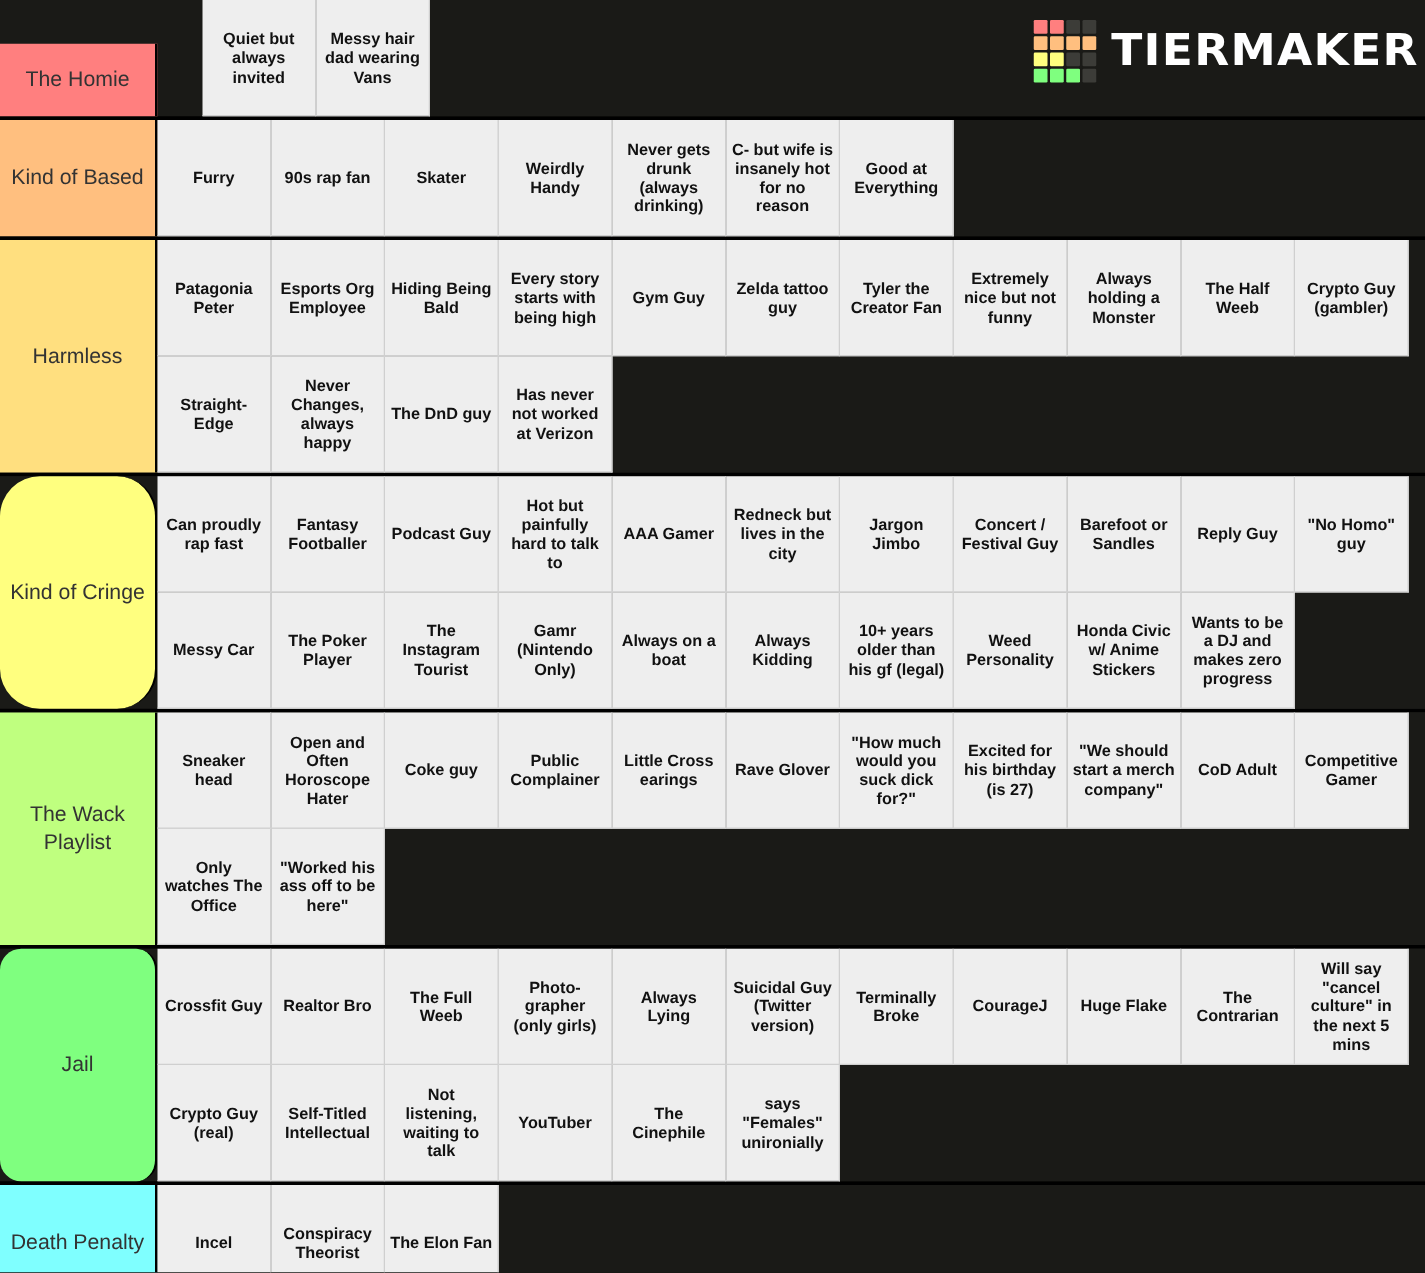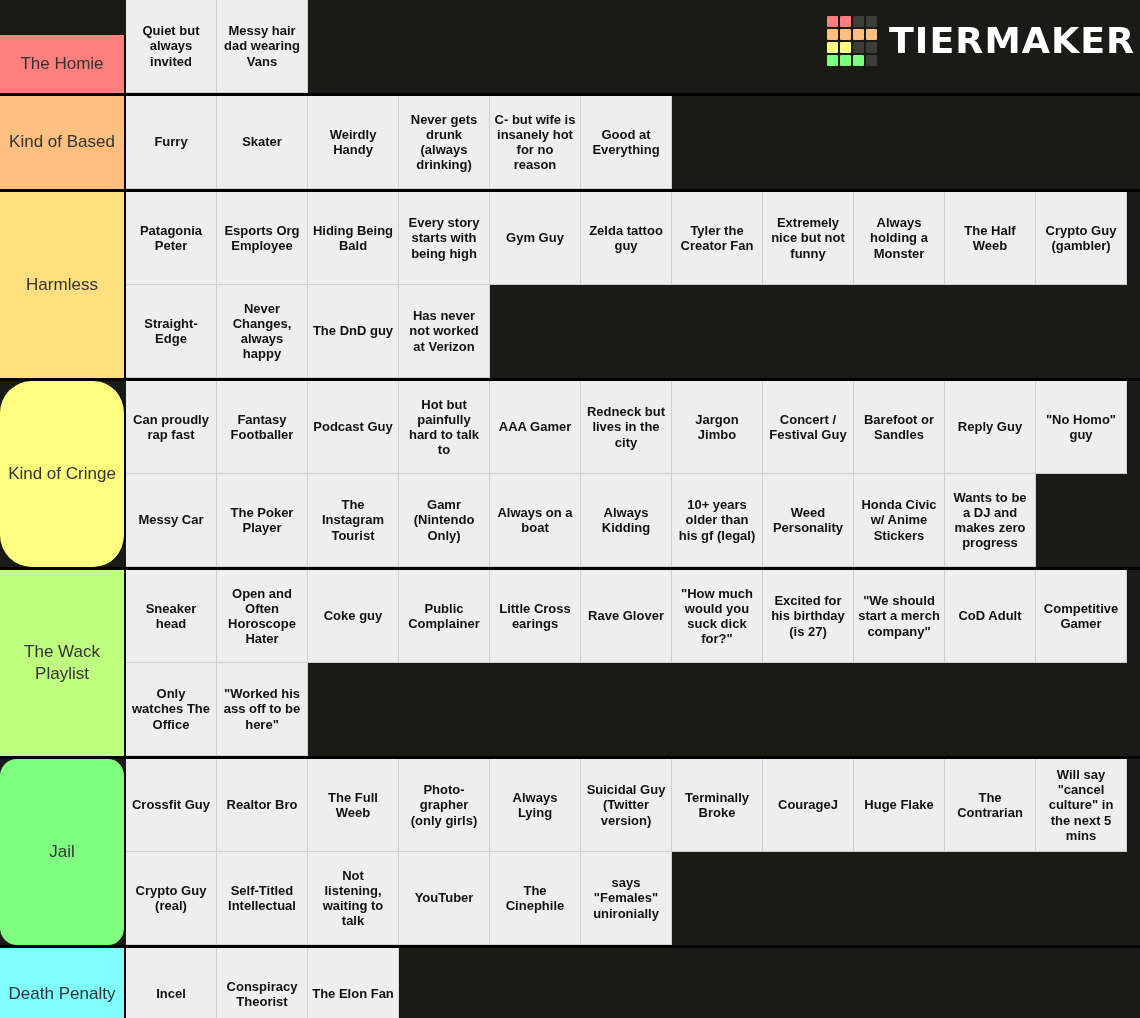--- a/index.html
+++ b/index.html
@@ -126,29 +126,30 @@
           <div class="logo-cell" style="background: rgb(127, 255, 127);"></div>
           <div class="logo-cell" style="background: rgb(60, 60, 56);"></div>
         </div>
       <div class="logo-word">TIERMAKER</div>
     </div>
   </div>
 
   <div class="tier-list">
       <div class="tier-row">
         <div class="tier-label" style="background: rgb(255, 127, 127); margin-top: 35px;">The Homie</div>
-        <div class="tier-cells" style="min-height: 93px;">
+        <div class="tier-cells" style="min-height: 93px; margin-left: 36px;">
           <div class="tier-item">Quiet but always invited</div>
           <div class="tier-item">Messy hair dad wearing Vans</div>
         </div>
       </div>
       <div class="tier-row">
         <div class="tier-label" style="background: rgb(255, 191, 127);">Kind of Based</div>
         <div class="tier-cells" style="min-height: 93px;">
           <div class="tier-item">Furry</div>
+          <div class="tier-item">90s rap fan</div>
           <div class="tier-item">Skater</div>
           <div class="tier-item">Weirdly Handy</div>
           <div class="tier-item">Never gets drunk (always drinking)</div>
           <div class="tier-item">C- but wife is insanely hot for no reason</div>
           <div class="tier-item">Good at Everything</div>
         </div>
       </div>
       <div class="tier-row">
         <div class="tier-label" style="background: rgb(255, 223, 127);">Harmless</div>
         <div class="tier-cells" style="min-height: 186px;">

